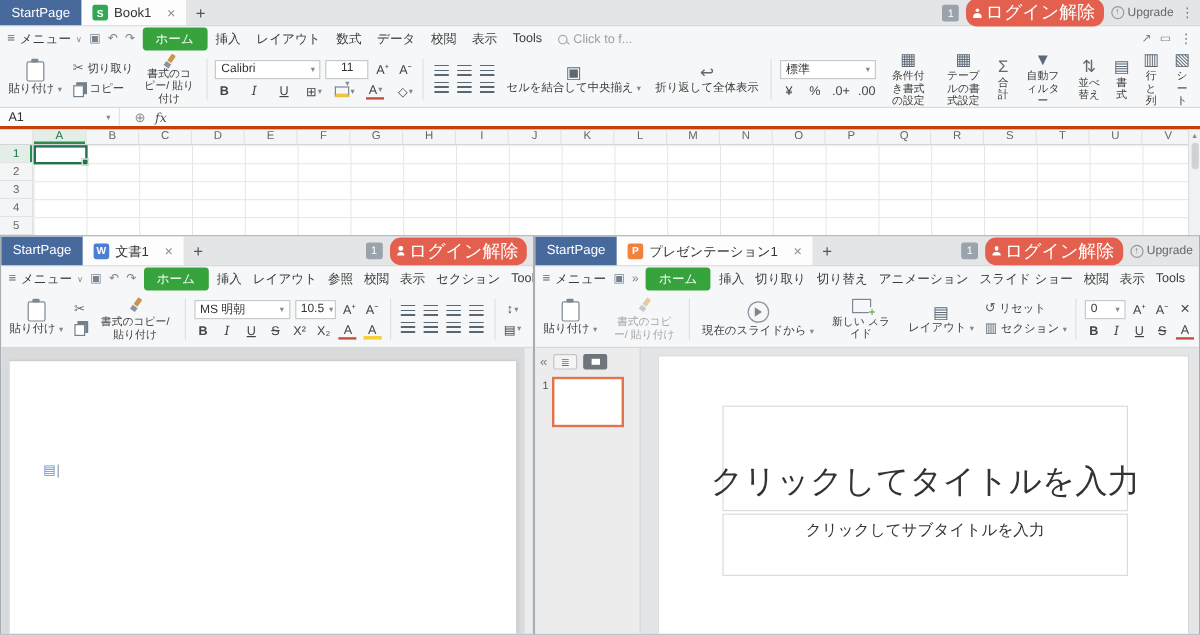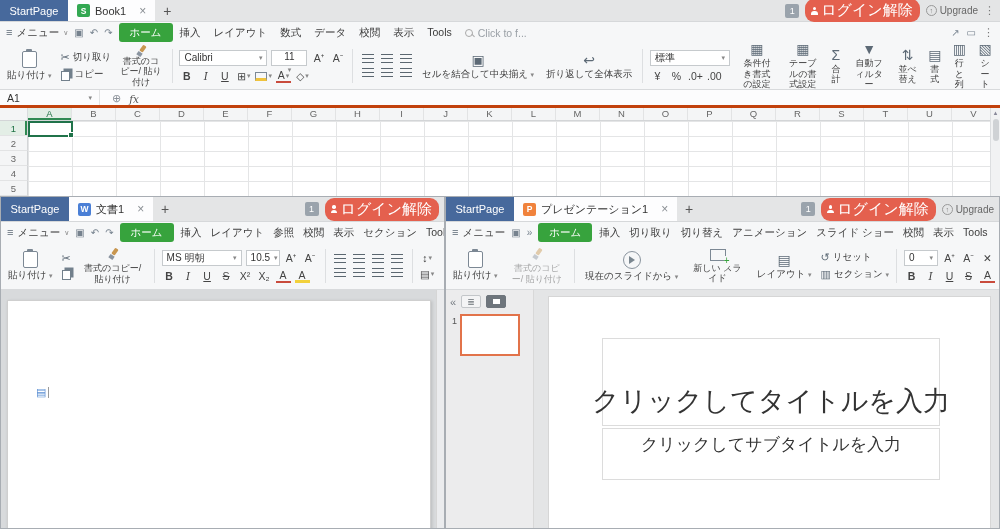--- a/index.html
+++ b/index.html
@@ -50,21 +50,21 @@
   .menurow-right{margin-left:auto;display:flex;gap:7px;align-items:center;}
 
   
   .toolbar{display:flex;align-items:stretch;height:47px;background:#f6f7f8;border-bottom:1px solid #d8dadc;padding:2px 4px;gap:6px;overflow:hidden;white-space:nowrap;}
   .sep{width:1px;background:#dddfe1;margin:4px 1px;}
   .big{display:flex;flex-direction:column;align-items:center;justify-content:center;font-size:9.5px;color:#3d3d3d;text-align:center;line-height:1.15;gap:2px;padding:0 3px;}
   .big .lbl{white-space:nowrap;}
   .big .lbl2{max-width:62px;white-space:normal;font-size:9px;}
   .gi{font-size:14px;color:#5d6a76;line-height:1;}
   .col2{display:flex;flex-direction:column;justify-content:center;gap:4px;}
-  .minirow{display:flex;align-items:center;gap:4px;}
+  .minirow{display:flex;align-items:center;gap:4px;justify-content:space-between;}
   .mini{display:flex;align-items:center;gap:3px;font-size:9.5px;color:#3d3d3d;}
   .combo{background:#fff;border:1px solid #c6cacd;height:16px;display:flex;align-items:center;justify-content:space-between;gap:4px;padding:0 4px;font-size:10px;color:#333;}
   .w88{width:88px;}.w80{width:80px;}.w36{width:36px;flex-direction:column;}.w34{width:34px;}
   .fbtn{min-width:15px;text-align:center;font-size:10.5px;color:#444;display:inline-flex;align-items:center;justify-content:center;gap:1px;}
   .fbtn.b{font-weight:bold;}
   .fbtn.i{font-style:italic;font-family:"DejaVu Serif",serif;}
   .fbtn.u{text-decoration:underline;}
   .fbtn.s{text-decoration:line-through;}
   .fc{border-bottom:2px solid #c94b3c;line-height:11px;}
   .hl{border-bottom:3px solid #f2d13c;line-height:10px;}
@@ -122,21 +122,21 @@
   .ptoggle.dark{background:#6e757c;border-color:#6e757c;}
   .wsq{width:7px;height:5px;background:#fff;display:inline-block;}
   .chevL{color:#767c82;font-size:11px;}
   .slidemeta{display:flex;align-items:flex-start;gap:3px;padding:2px 0 0 6px;}
   .snum{font-size:9px;color:#555;margin-top:2px;}
   .thumb{width:60px;height:42px;background:#fff;border:2px solid #e2734a;}
   .editarea{position:absolute;left:88px;right:0;top:0;bottom:0;}
   .slide{position:absolute;left:14px;top:6px;width:443px;height:330px;background:#fff;border:1px solid #d6d6d6;}
   .tbox{position:absolute;left:53px;width:338px;border:1px solid #dcdcdc;display:flex;justify-content:center;color:#333;}
   .tbox.title{top:41px;height:88px;align-items:flex-end;padding-bottom:6px;font-size:27px;white-space:nowrap;}
-  .tbox.subtitle{top:131px;height:52px;align-items:flex-start;padding-top:4px;font-size:17px;}
+  .tbox.subtitle{top:131px;height:52px;align-items:flex-start;padding-top:4px;font-size:13px;}
 </style>
 </head>
 <body>
 
 <div class="win" id="sheet-win">
   <div class="tabbar">
     <div class="tab start">StartPage</div>
     <div class="tab doc">
       <span class="ficon xls">S</span>
       <span>Book1</span>

